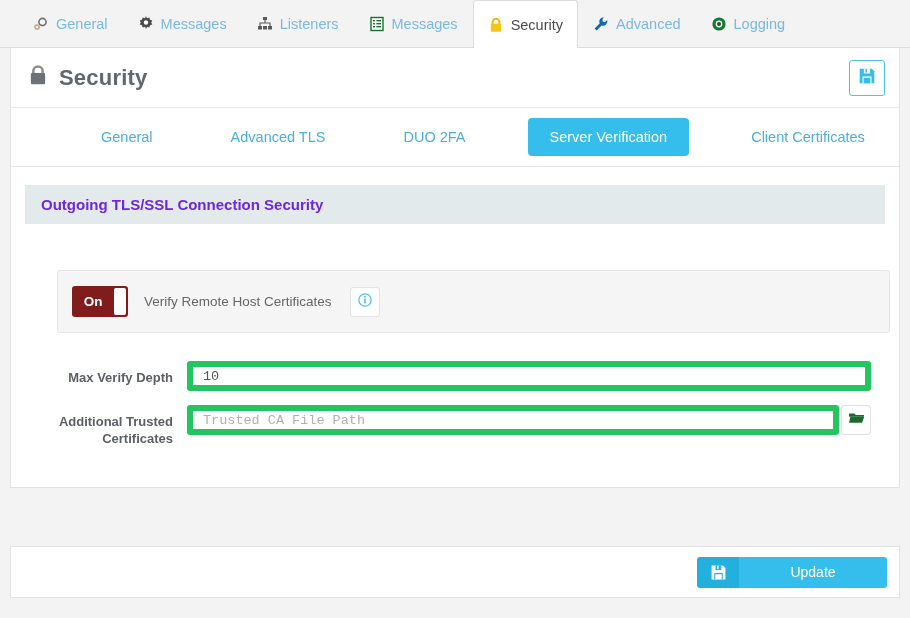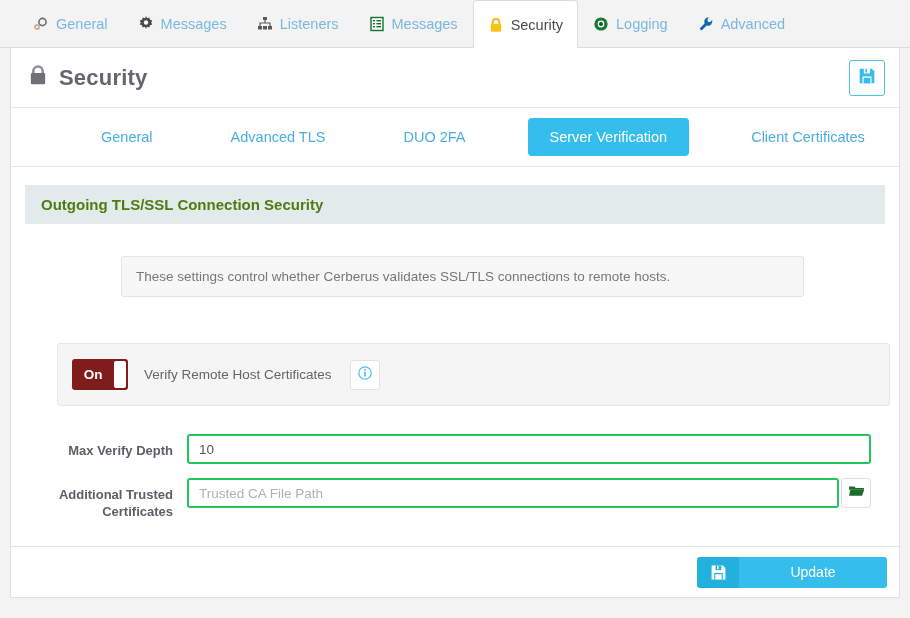--- a/index.html
+++ b/index.html
@@ -133,21 +133,21 @@
     text-align: center;
   }
 
   
   .panel-body {
     padding: 18px 14px 26px 14px;
     box-sizing: border-box;
   }
   .section-bar {
     background: #e3eaec;
-    color: #4d7c0f;
+    color: #6d28d9;
     font-weight: bold;
     font-size: 15px;
     padding: 11px 16px;
     box-sizing: border-box;
   }
   .notice {
     margin: 32px 0 0 96px;
     width: 683px;
     background: #f7f7f7;
     border: 1px solid #e4e4e4;
@@ -236,25 +236,25 @@
     flex: none;
   }
   .form-field {
     margin-left: 14px;
     flex: 1 1 auto;
     display: flex;
   }
   .text-input {
     flex: 1 1 auto;
     height: 30px;
-    border: 2px solid #22c55e;
+    border: 6px solid #22c55e;
     border-radius: 3px;
     padding: 0 10px;
     box-sizing: border-box;
-    font-family: Liberation Sans, sans-serif;
+    font-family: Liberation Mono, monospace;
     font-size: 13.5px;
     color: #555;
     background: #fff;
     outline: none;
   }
   .text-input::placeholder { color: #b0b0b0; }
   .browse-btn {
     width: 30px;
     height: 30px;
     margin-left: 2px;
@@ -372,35 +372,35 @@
         <path d="M4.6 7V5.2a3.4 3.4 0 016.8 0V7" fill="none" stroke="#f0b90b" stroke-width="1.9"></path>
         <rect x="2.8" y="6.8" width="10.4" height="8" rx="1" fill="#f5c518"></rect>
       </svg>
     </span>
     <span>Security</span>
   </div>
 
   <div class="topnav-tab">
     <span class="ico">
       <svg width="16" height="16" viewBox="0 0 16 16">
+        <path fill="#1166b8" d="M10.6 1.3a4.4 4.4 0 00-4 6.2l-5 5 2 2 5-5a4.4 4.4 0 005.6-5.5l-2.3 2.3-2-.5-.5-2z"></path>
+      </svg>
+    </span>
+    <span>Advanced</span>
+  </div>
+
+  <div class="topnav-tab">
+    <span class="ico">
+      <svg width="16" height="16" viewBox="0 0 16 16">
         <circle cx="8" cy="8" r="6.6" fill="#127a31"></circle>
         <circle cx="8" cy="8" r="3.4" fill="#ffffff"></circle>
         <circle cx="8" cy="8" r="2" fill="#0e5c24"></circle>
       </svg>
     </span>
     <span>Logging</span>
-  </div>
-
-  <div class="topnav-tab">
-    <span class="ico">
-      <svg width="16" height="16" viewBox="0 0 16 16">
-        <path fill="#1166b8" d="M10.6 1.3a4.4 4.4 0 00-4 6.2l-5 5 2 2 5-5a4.4 4.4 0 005.6-5.5l-2.3 2.3-2-.5-.5-2z"></path>
-      </svg>
-    </span>
-    <span>Advanced</span>
   </div>
 
 </div>
 
 <div class="panel">
 
   <div class="panel-header">
     <div class="panel-title">
       <span class="ico">
         <svg width="22" height="22" viewBox="0 0 16 16">
@@ -439,21 +439,20 @@
     </div>
     <div class="subtab">
       <span>Client Certificates</span>
     </div>
   </div>
 
   <div class="panel-body">
 
     <div class="section-bar">Outgoing TLS/SSL Connection Security</div>
 
-    <div class="notice">These settings control whether Cerberus validates SSL/TLS connections to remote hosts.</div>
 
     <div class="toggle-panel">
       <div class="toggle">
         <span class="lbl">On</span>
         <span class="knob"></span>
       </div>
       <span class="toggle-label">Verify Remote Host Certificates</span>
       <div class="info-btn">
         <span>
           <svg width="16" height="16" viewBox="0 0 16 16">

